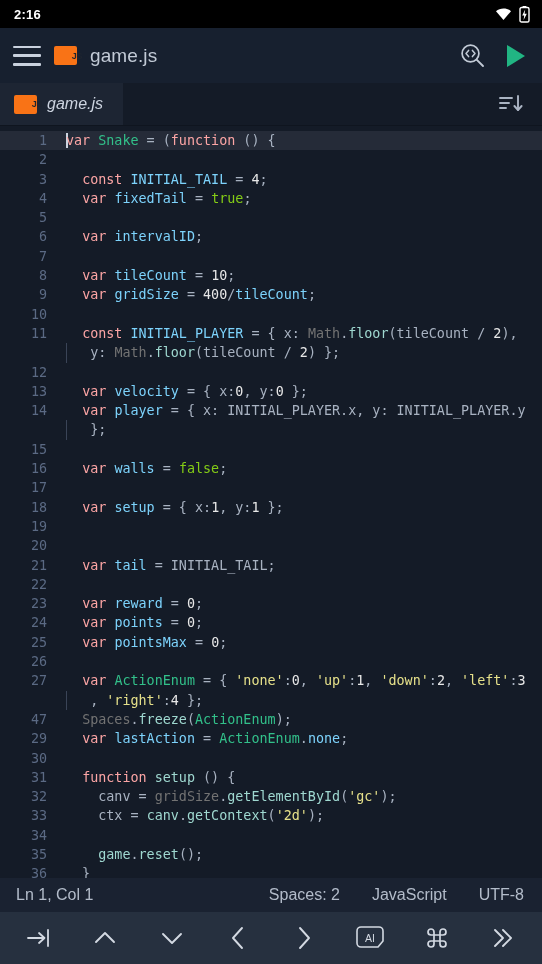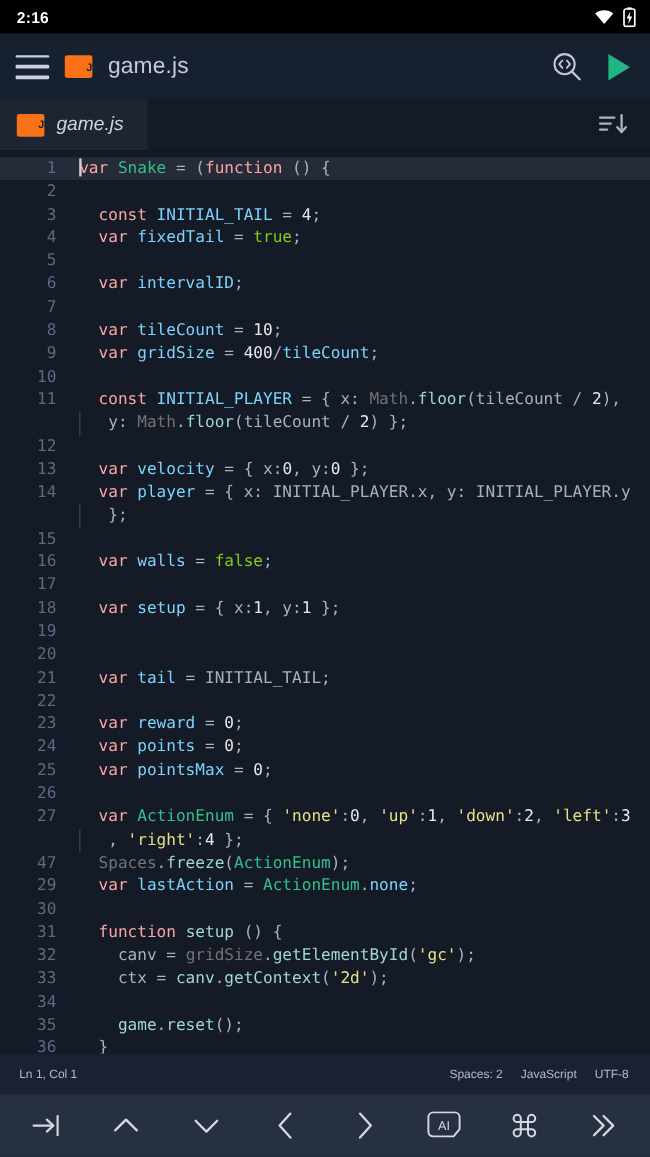--- a/index.html
+++ b/index.html
@@ -78,25 +78,25 @@
   .bool { color:#84cc16; }
   .str  { color:#e5e08a; }
   .fn   { color:#9fd8d0; }
   .obj  { color:#737373; }
   .id   { color:#7dd3fc; }
   .op   { color:#a8b2c1; }
 
   
   .statusfoot {
     height:34px; flex:0 0 34px; background:#1a2231;
-    display:flex; align-items:center; color:#b3bcca; font-size:10px;
+    display:flex; align-items:center; color:#b3bcca; font-size:16px;
     padding:0 18px 0 16px;
   }
   .sf-left { flex:1 1 auto; }
-  .sf-right { display:flex; align-items:center; gap:15px; }
+  .sf-right { display:flex; align-items:center; gap:32px; }
 
   
   .keybar {
     height:52px; flex:0 0 52px; background:#26303f;
     display:flex; align-items:center; justify-content:space-around;
     padding:0 6px;
   }
   .keybtn {
     display:flex; align-items:center; justify-content:center;
     width:44px; height:44px; color:#d946ef; cursor:pointer;

